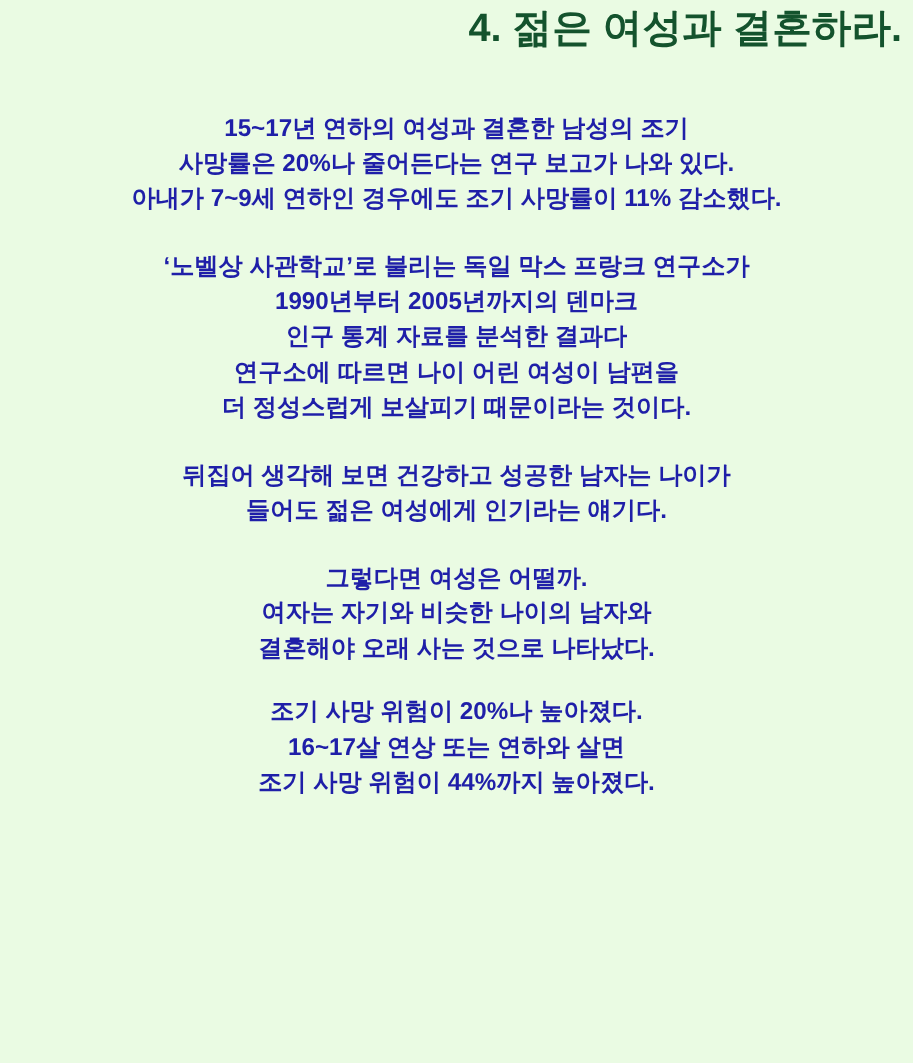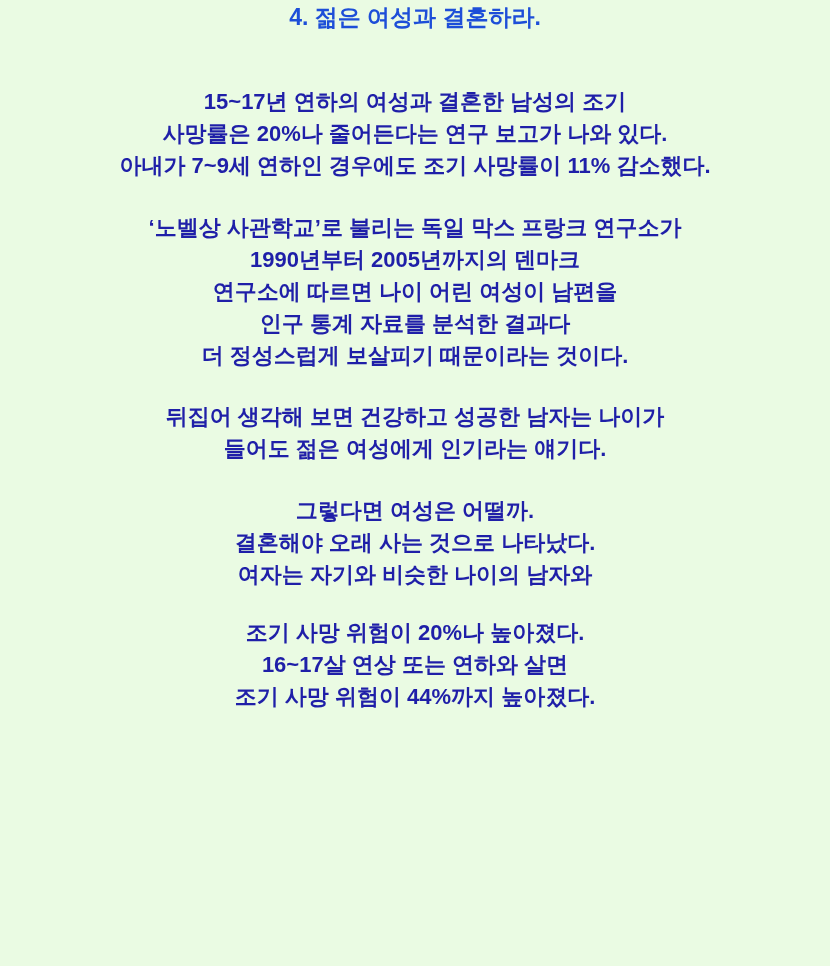--- a/index.html
+++ b/index.html
@@ -15,27 +15,28 @@
   }
   .page {
     width: 830px;
     height: 966px;
     box-sizing: border-box;
     padding: 0;
     display: block;
     text-align: center;
   }
   .doc-title {
-    color: #1d4ed8;
-    font-size: 23px;
+    color: #14532d;
+    font-size: 36px;
     font-weight: bold;
     letter-spacing: 0px;
     line-height: 1.1;
     margin: 5px 0 0 0;
     padding: 0 10px;
+    text-align: right;
   }
   .body-block {
     color: #1f1fa8;
     font-size: 22px;
     font-weight: bold;
     line-height: 1.45;
     padding: 0 14px;
     text-align: center;
   }
   .para {
@@ -73,38 +74,38 @@
       <span class="para-line">15~17년 연하의 여성과 결혼한 남성의 조기</span>
       <span class="para-line">사망률은 20%나 줄어든다는 연구 보고가 나와 있다.</span>
       <span class="para-line">아내가 7~9세 연하인 경우에도 조기 사망률이 11% 감소했다.</span>
     </div>
 
     <span class="gap"></span>
 
     <div class="para">
       <span class="para-line">‘노벨상 사관학교’로 불리는 독일 막스 프랑크 연구소가</span>
       <span class="para-line">1990년부터 2005년까지의 덴마크</span>
+      <span class="para-line">인구 통계 자료를 분석한 결과다</span>
       <span class="para-line">연구소에 따르면 나이 어린 여성이 남편을</span>
-      <span class="para-line">인구 통계 자료를 분석한 결과다</span>
       <span class="para-line">더 정성스럽게 보살피기 때문이라는 것이다.</span>
     </div>
 
     <span class="gap"></span>
 
     <div class="para">
       <span class="para-line">뒤집어 생각해 보면 건강하고 성공한 남자는 나이가</span>
       <span class="para-line">들어도 젊은 여성에게 인기라는 얘기다.</span>
     </div>
 
     <span class="gap"></span>
 
     <div class="para">
       <span class="para-line">그렇다면 여성은 어떨까.</span>
+      <span class="para-line">여자는 자기와 비슷한 나이의 남자와</span>
       <span class="para-line">결혼해야 오래 사는 것으로 나타났다.</span>
-      <span class="para-line">여자는 자기와 비슷한 나이의 남자와</span>
     </div>
 
     <span class="gap-sm"></span>
 
     <div class="para">
       <span class="para-line">조기 사망 위험이 20%나 높아졌다.</span>
       <span class="para-line">16~17살 연상 또는 연하와 살면</span>
       <span class="para-line">조기 사망 위험이 44%까지 높아졌다.</span>
     </div>
 

